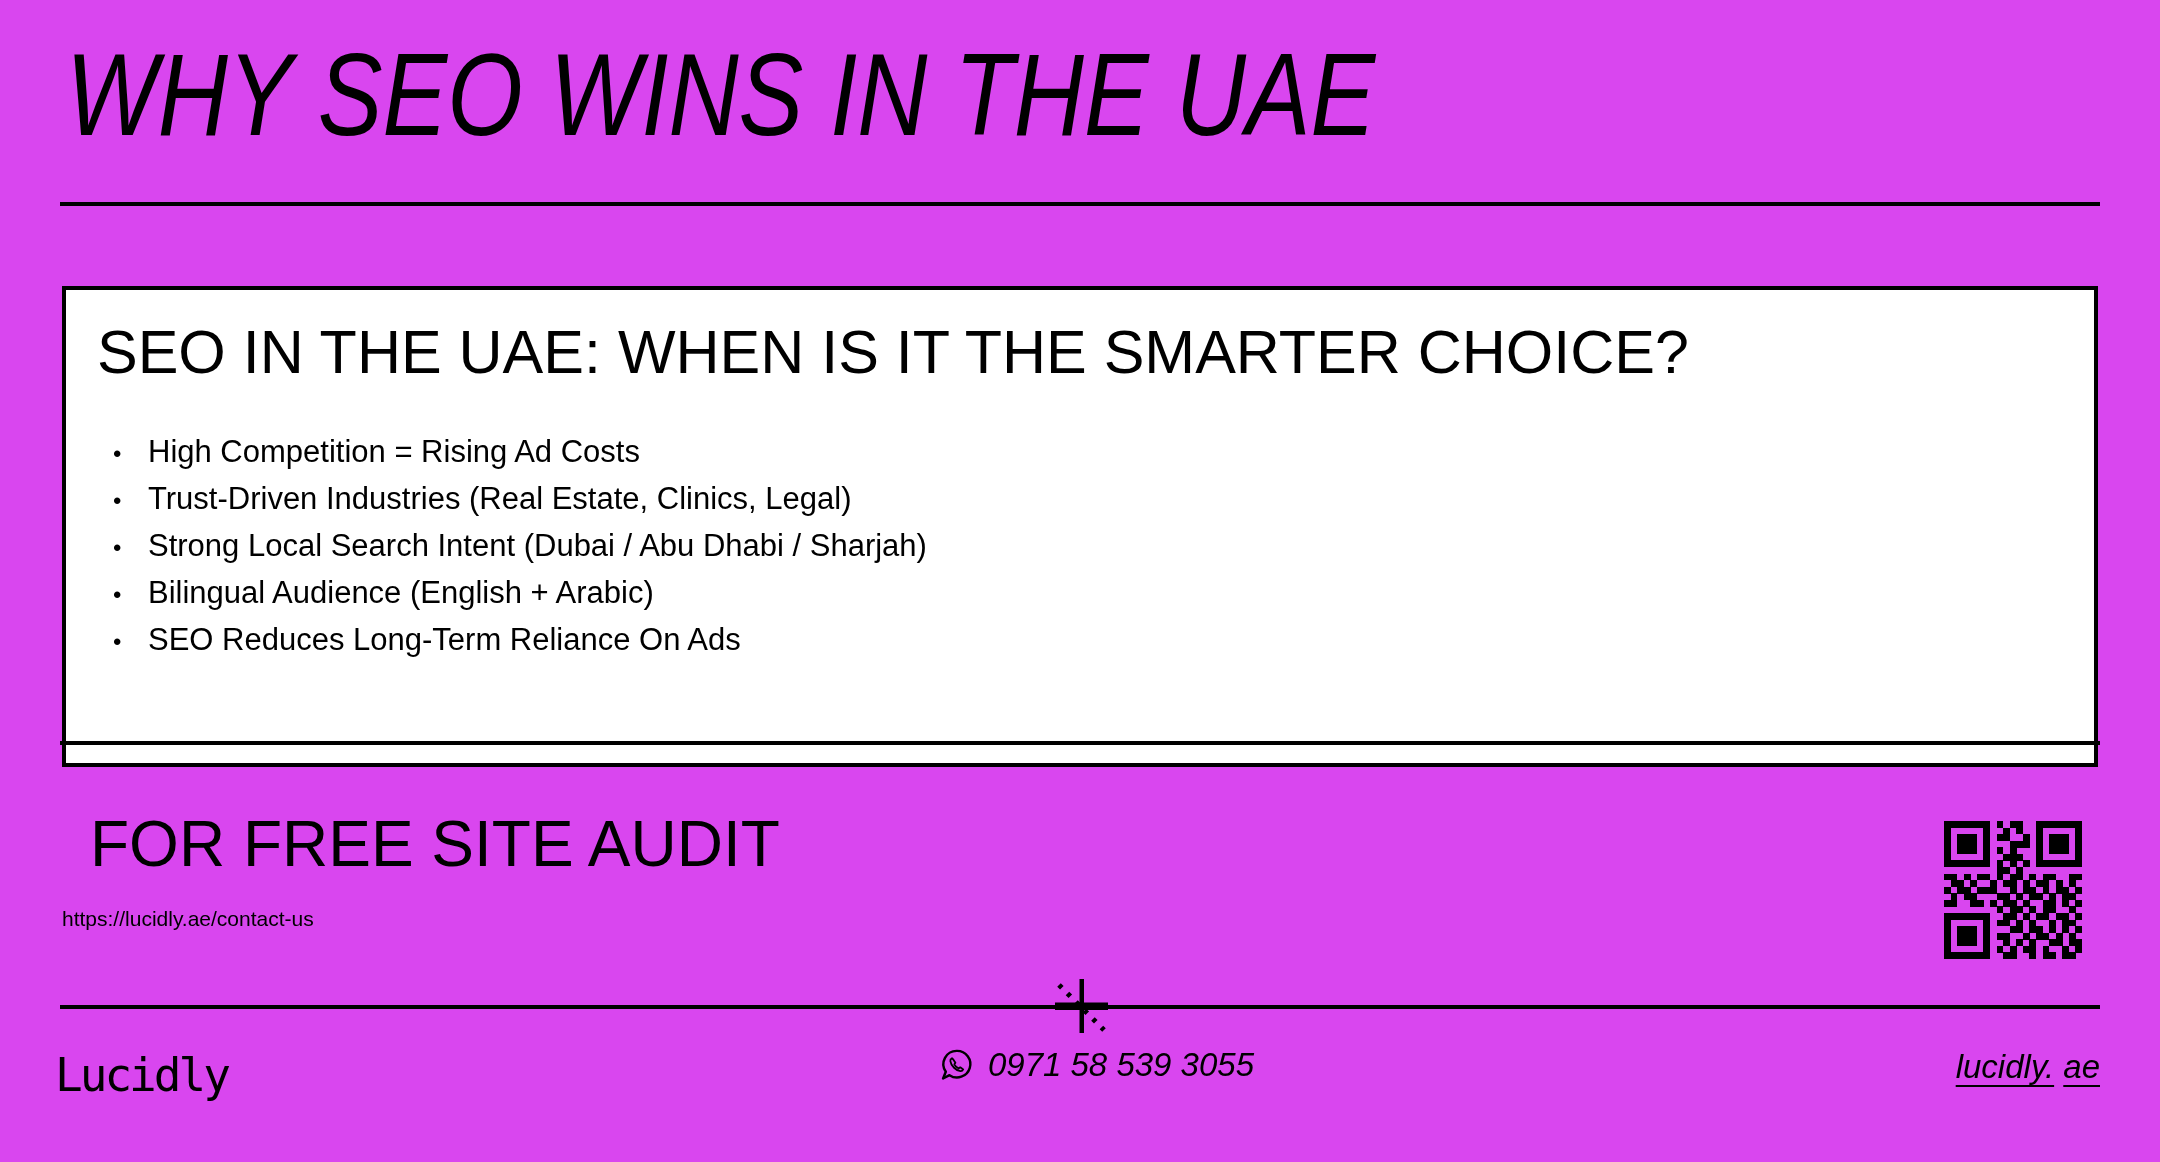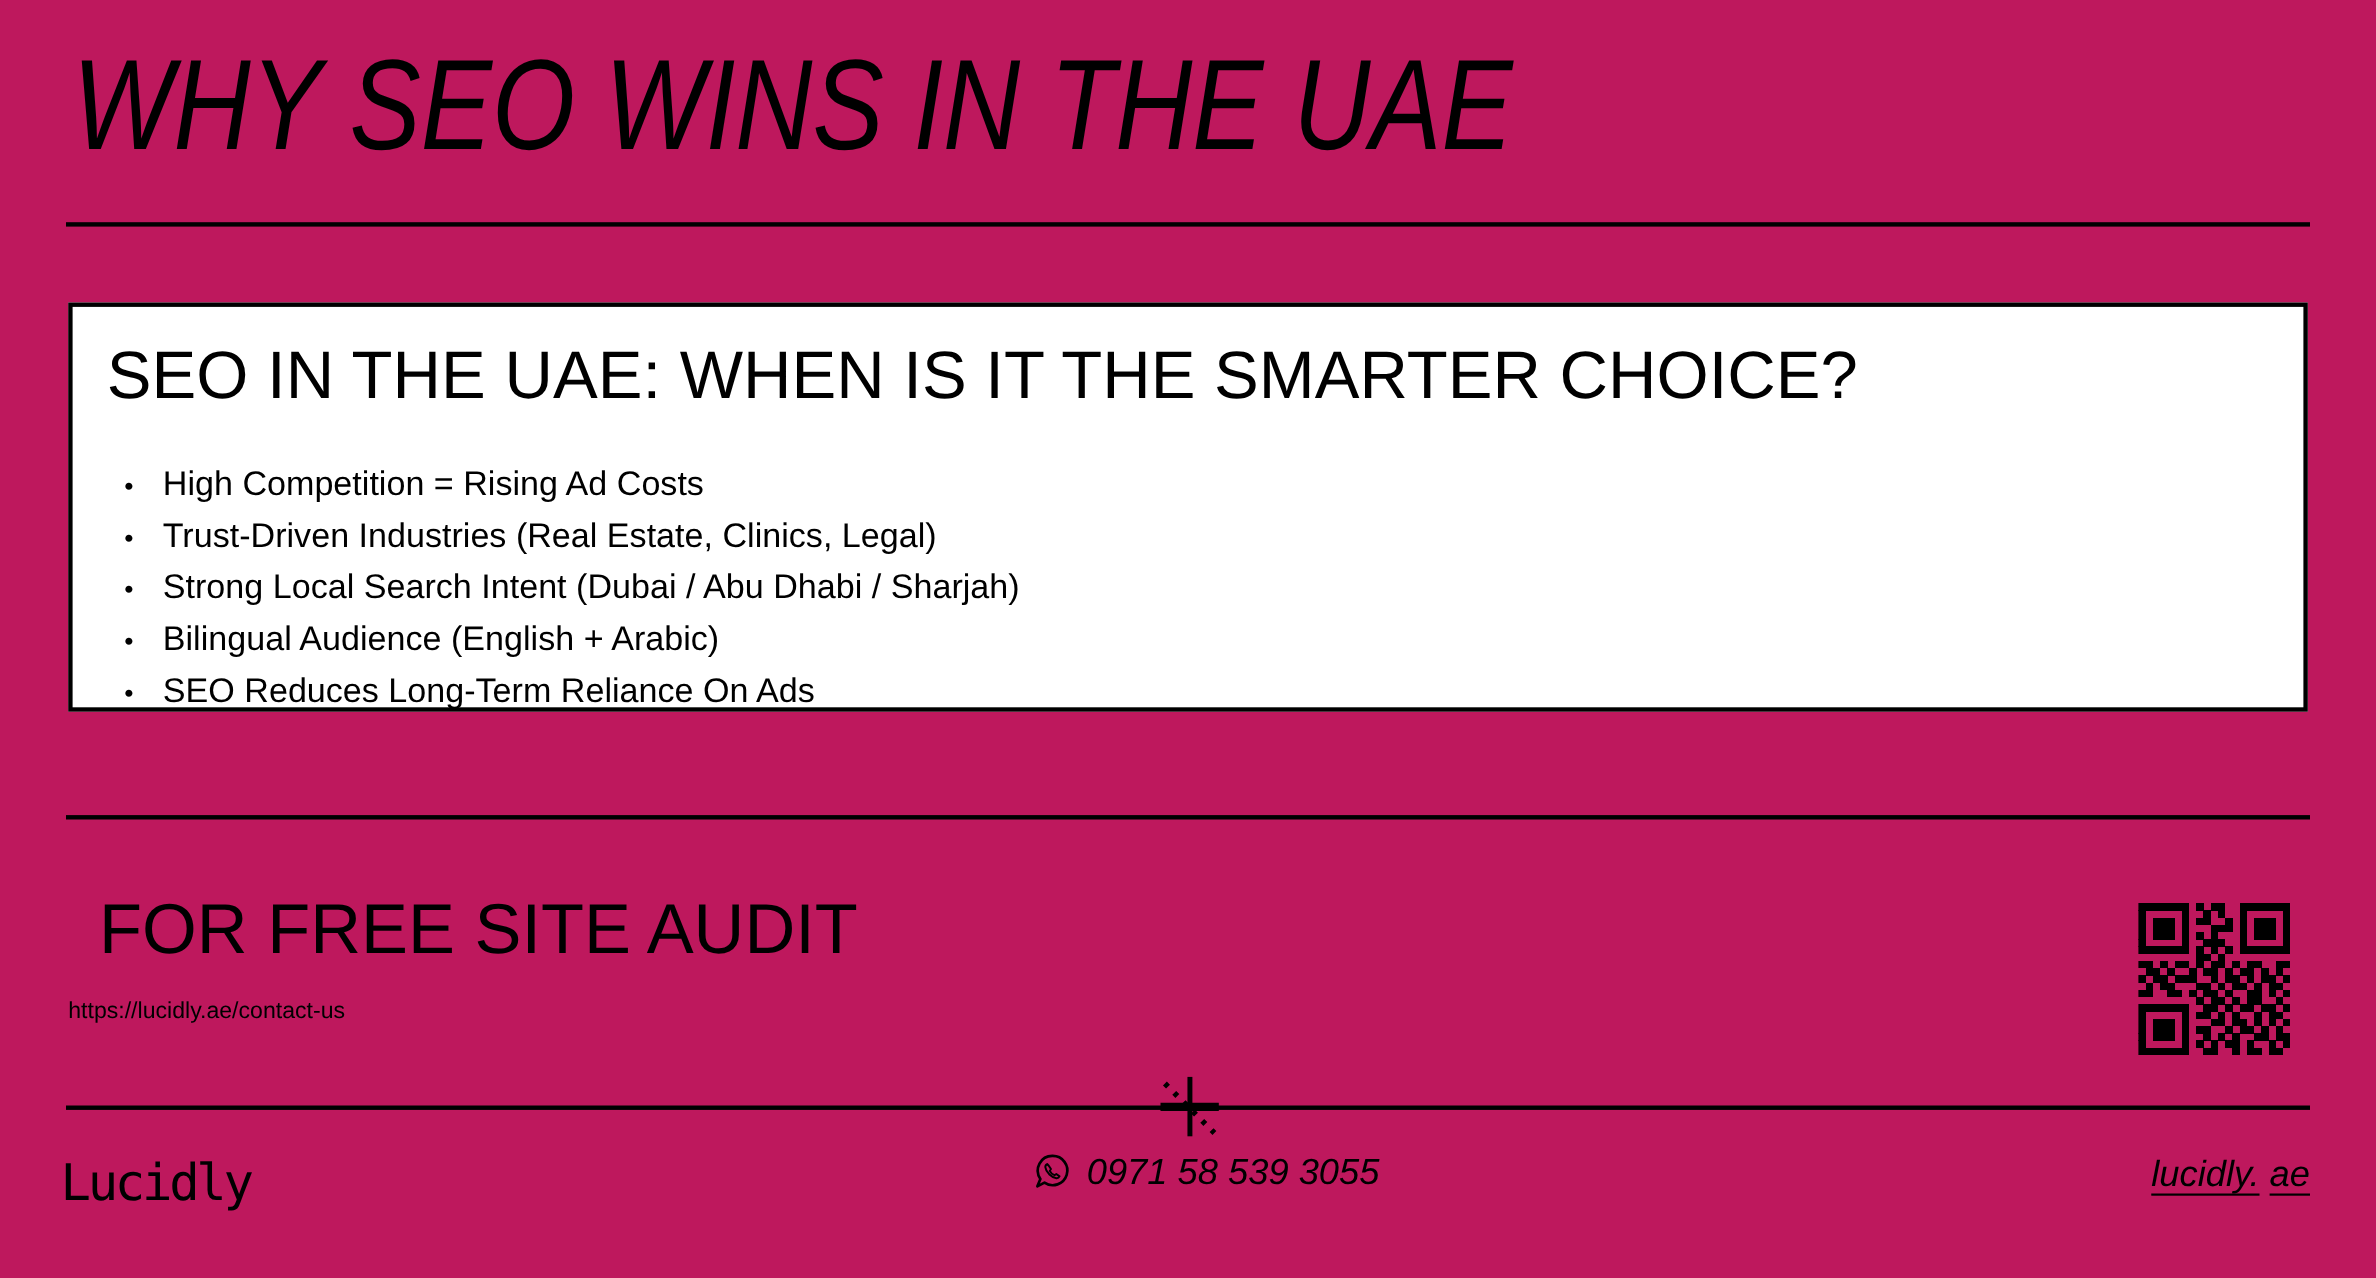--- a/index.html
+++ b/index.html
@@ -1,36 +1,36 @@
 <!DOCTYPE html>
 <html><head>
 <meta charset="utf-8">
 <style>
   * { margin:0; padding:0; box-sizing:border-box; }
   html,body { width:2160px; height:1162px; background:#ffffff; }
   body { font-family:"Liberation Sans", sans-serif; color:#000; position:relative; overflow:hidden; }
 
-  .slide { position:absolute; inset:0; background:#be185d; }
+  .slide { position:absolute; inset:0; background:#d946ef; }
 
   
   .title {
     position:absolute; left:66px; top:36px;
     font-size:117px; font-style:italic; font-weight:400;
     white-space:nowrap; letter-spacing:0;
     transform:scaleX(.83); transform-origin:0 0; line-height:1;
   }
 
   .hr { position:absolute; left:60px; width:2040px; height:4px; background:#000; }
   .hr-top    { top:202px; }
   .hr-middle { top:741px; }
   .hr-footer { top:1005px; }
 
   
   .card {
-    position:absolute; left:62px; top:275px; width:2036px; height:372px;
+    position:absolute; left:62px; top:286px; width:2036px; height:481px;
     border:4px solid #000; background:#fff;
   }
   .card-heading {
     position:absolute; left:31px; top:32px;
     font-size:61px; font-weight:400; white-space:nowrap; line-height:1;
   }
   .benefits { position:absolute; left:47px; top:140px; list-style:none; }
   .benefits li { display:flex; align-items:baseline; height:47px; font-size:31px; }
   .benefits .dot { width:35px; font-size:24px; line-height:47px; }
 

